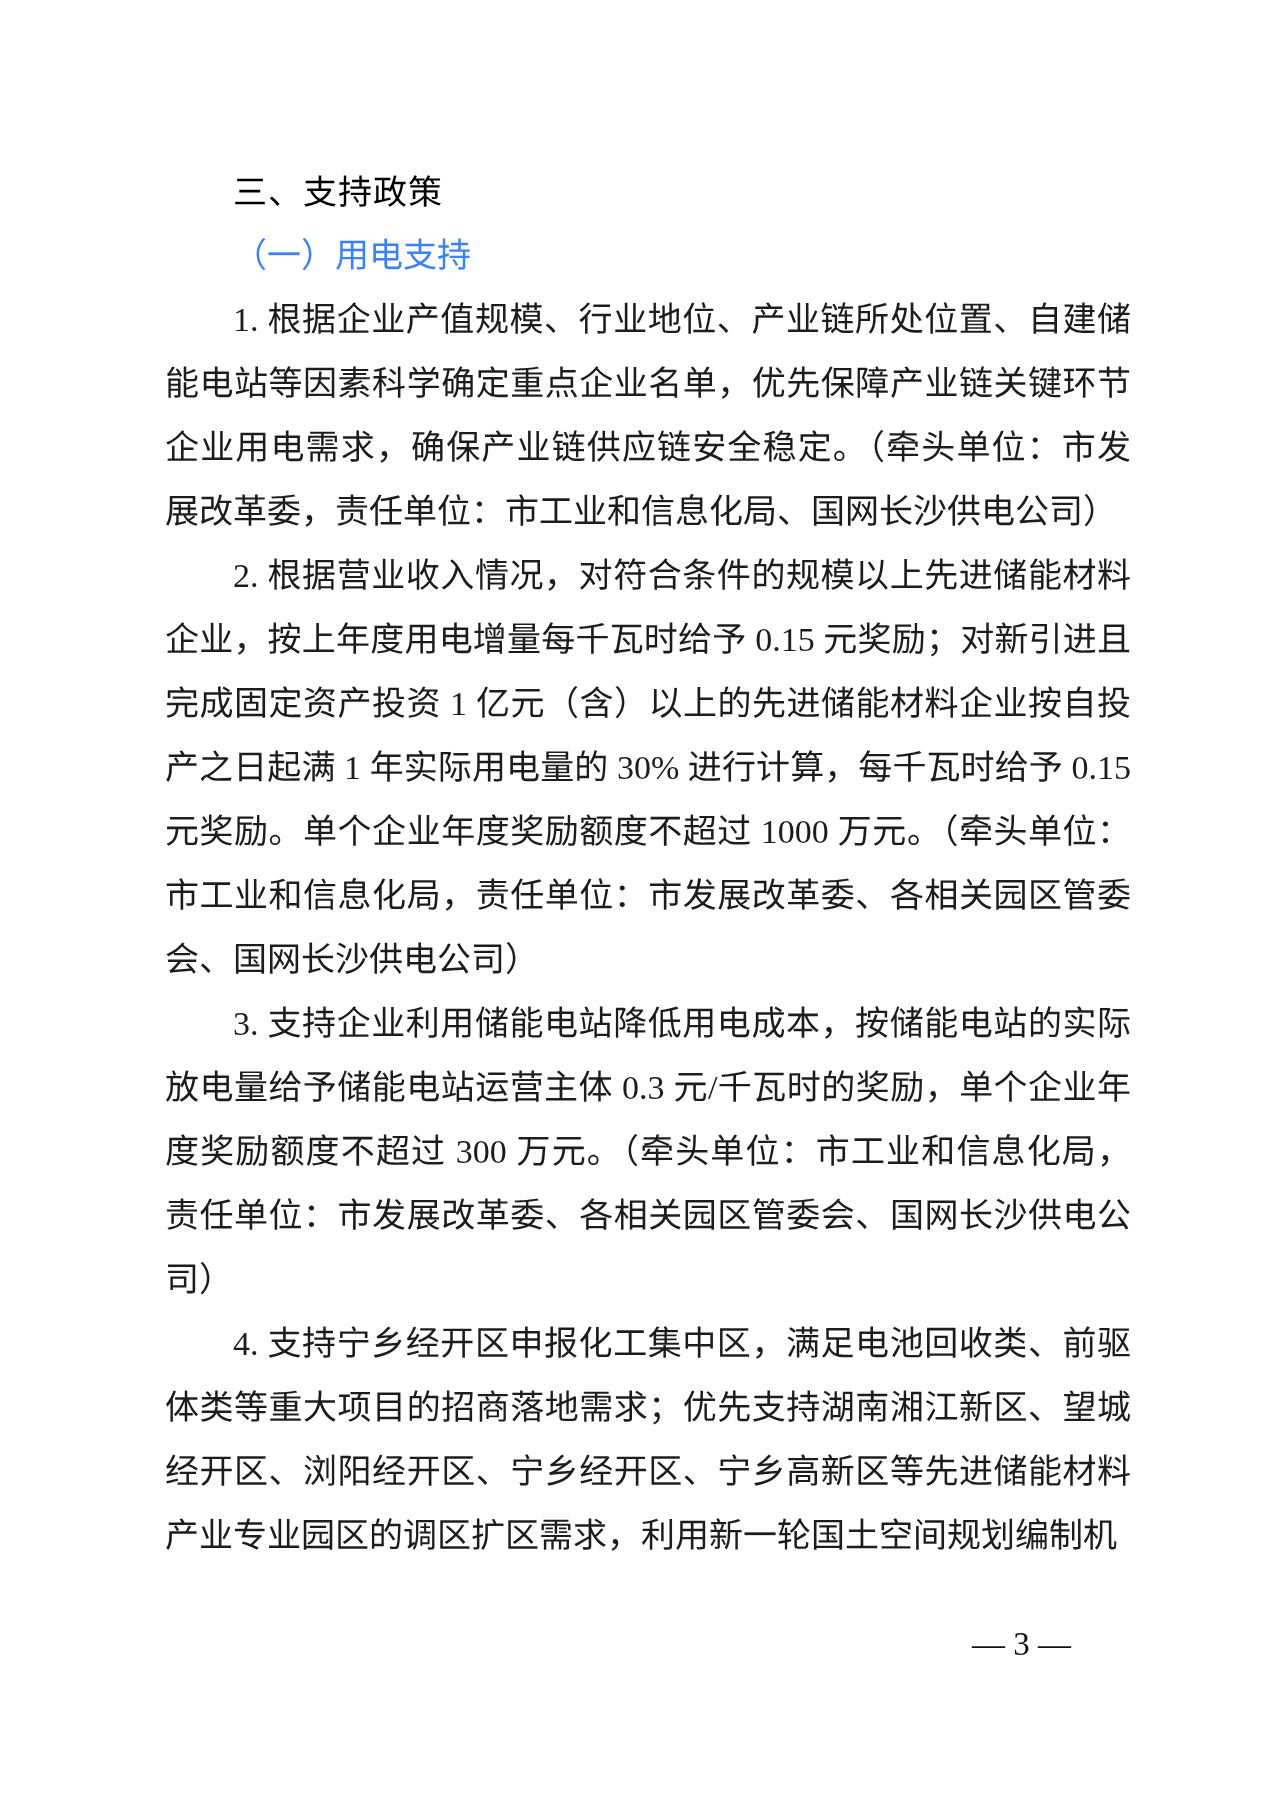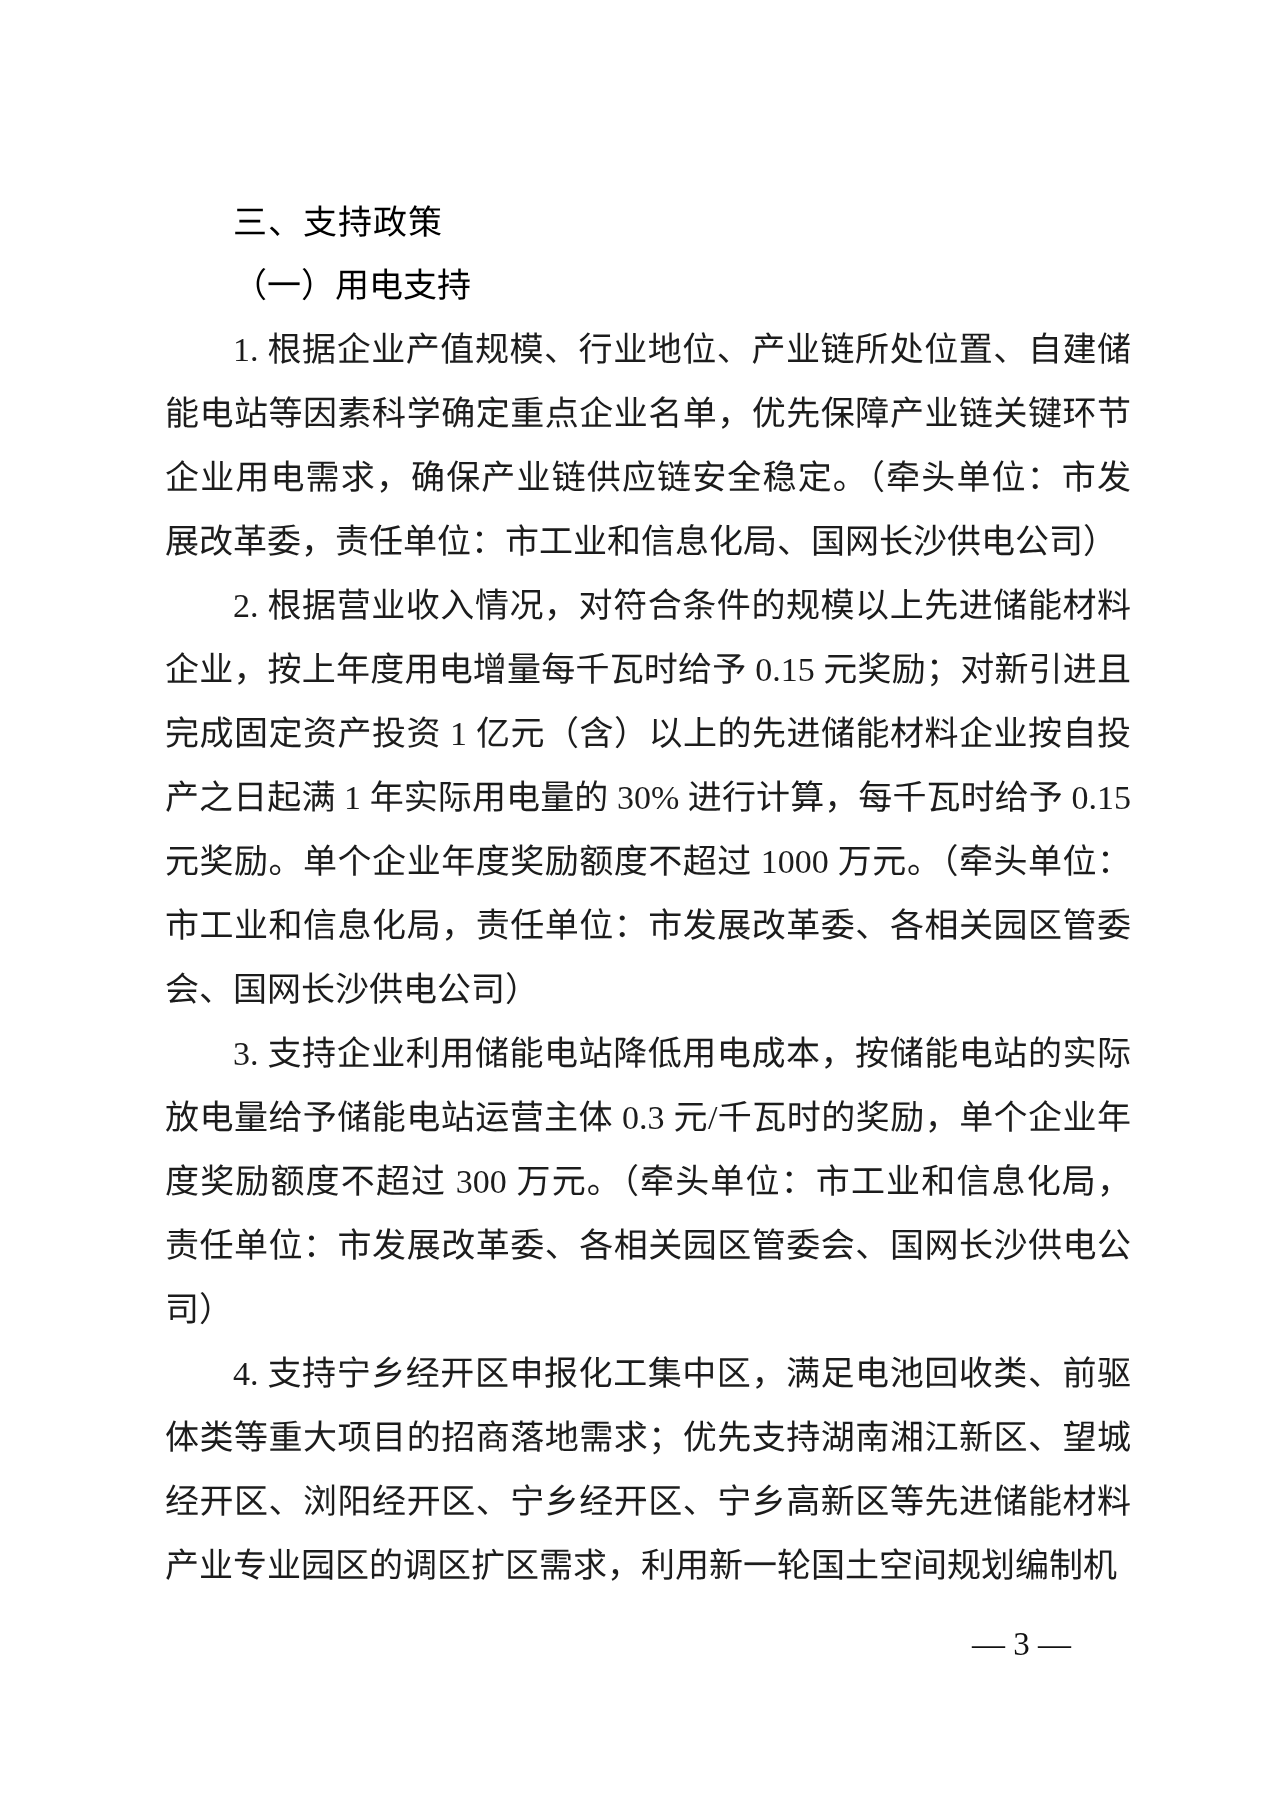--- a/index.html
+++ b/index.html
@@ -11,21 +11,21 @@
     height: 1800px;
     background: #ffffff;
     position: relative;
     overflow: hidden;
     font-family: "Liberation Serif", serif;
     color: #1c1c1c;
   }
   .doc-page {
     position: absolute;
     left: 165px;
-    top: 190px;
+    top: 160px;
     width: 966px;
   }
   .doc-page h1,
   .doc-page h2,
   .doc-page p {
     margin: 0;
     padding: 0;
     font-size: 34px;
     line-height: 64px;
     text-indent: 68px;
@@ -34,21 +34,21 @@
   .section-heading {
     font-family: "Liberation Sans", sans-serif;
     font-weight: bold;
     font-size: 37px;
     color: #000000;
     letter-spacing: 1px;
   }
   .subsection-heading {
     font-weight: 600;
     font-size: 35px;
-    color: #000000;
+    color: #3b82f6;
   }
   .body-para {
     text-align: justify;
     color: #1c1c1c;
   }
   .page-footer {
     position: absolute;
     left: 972px;
     top: 1624px;
     font-size: 33px;

